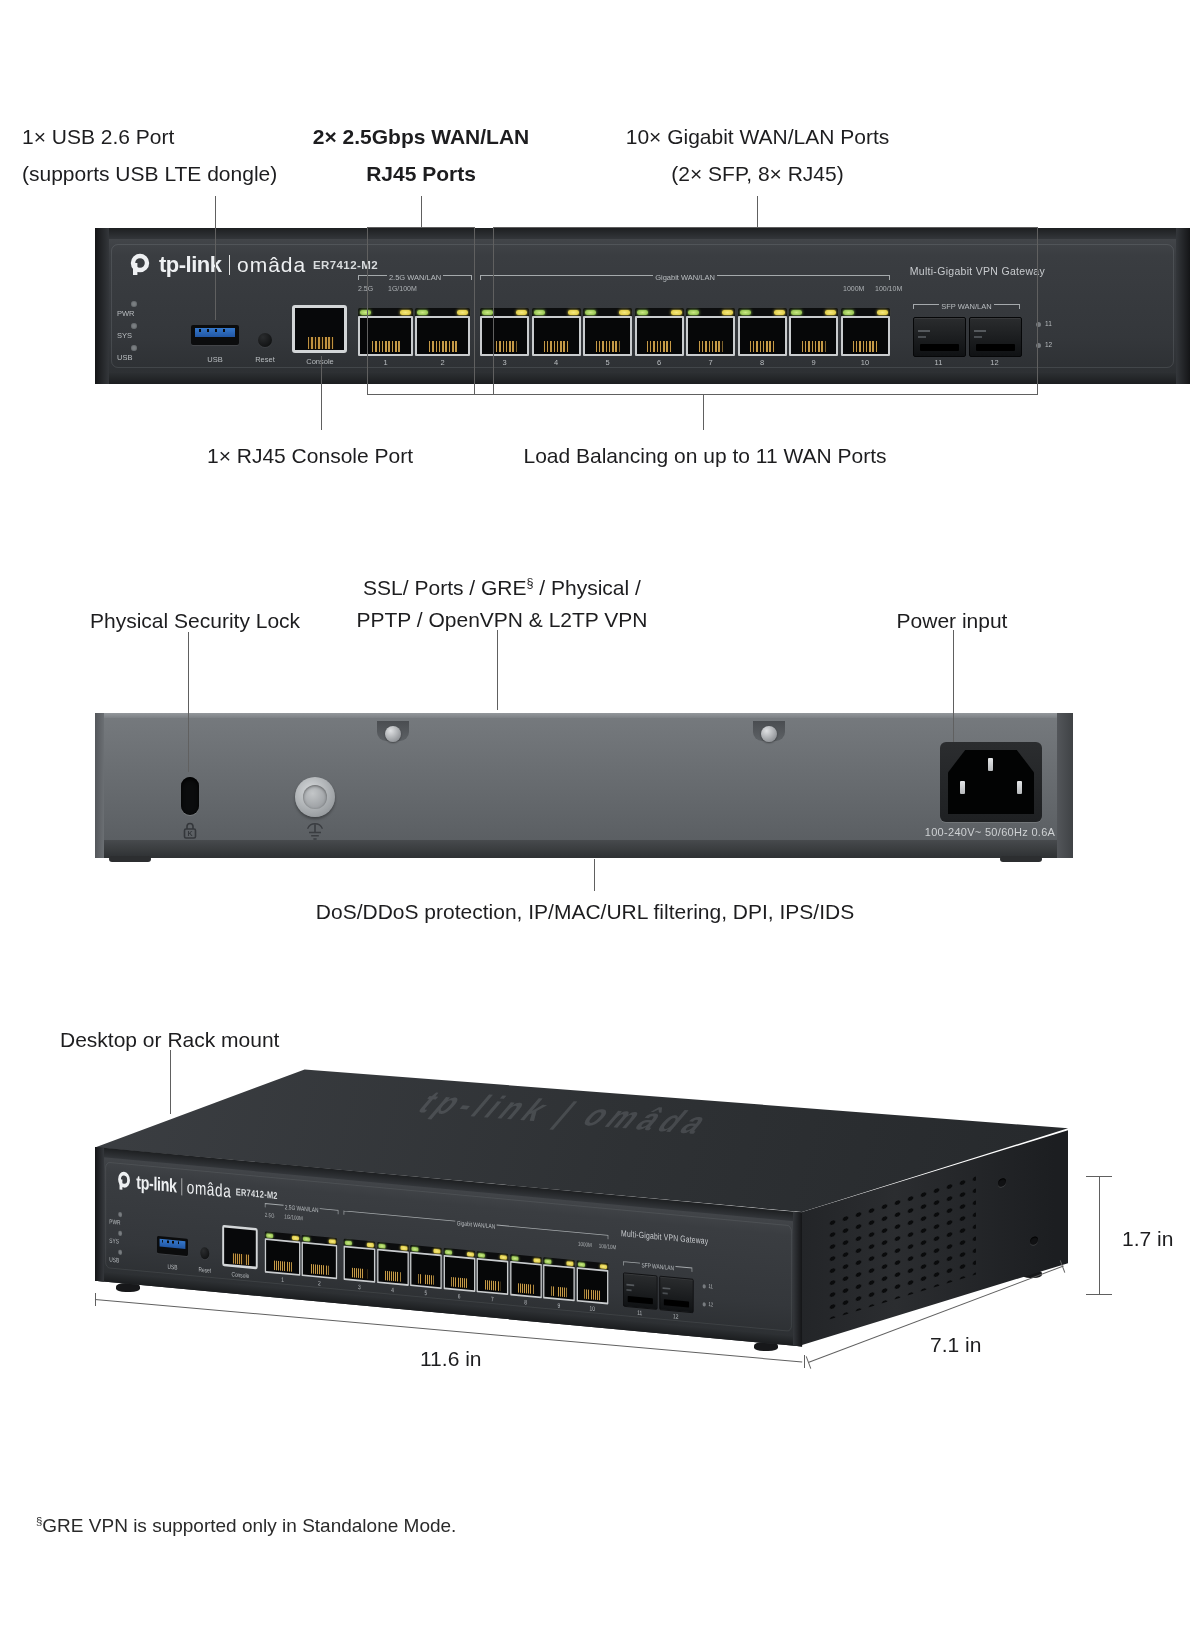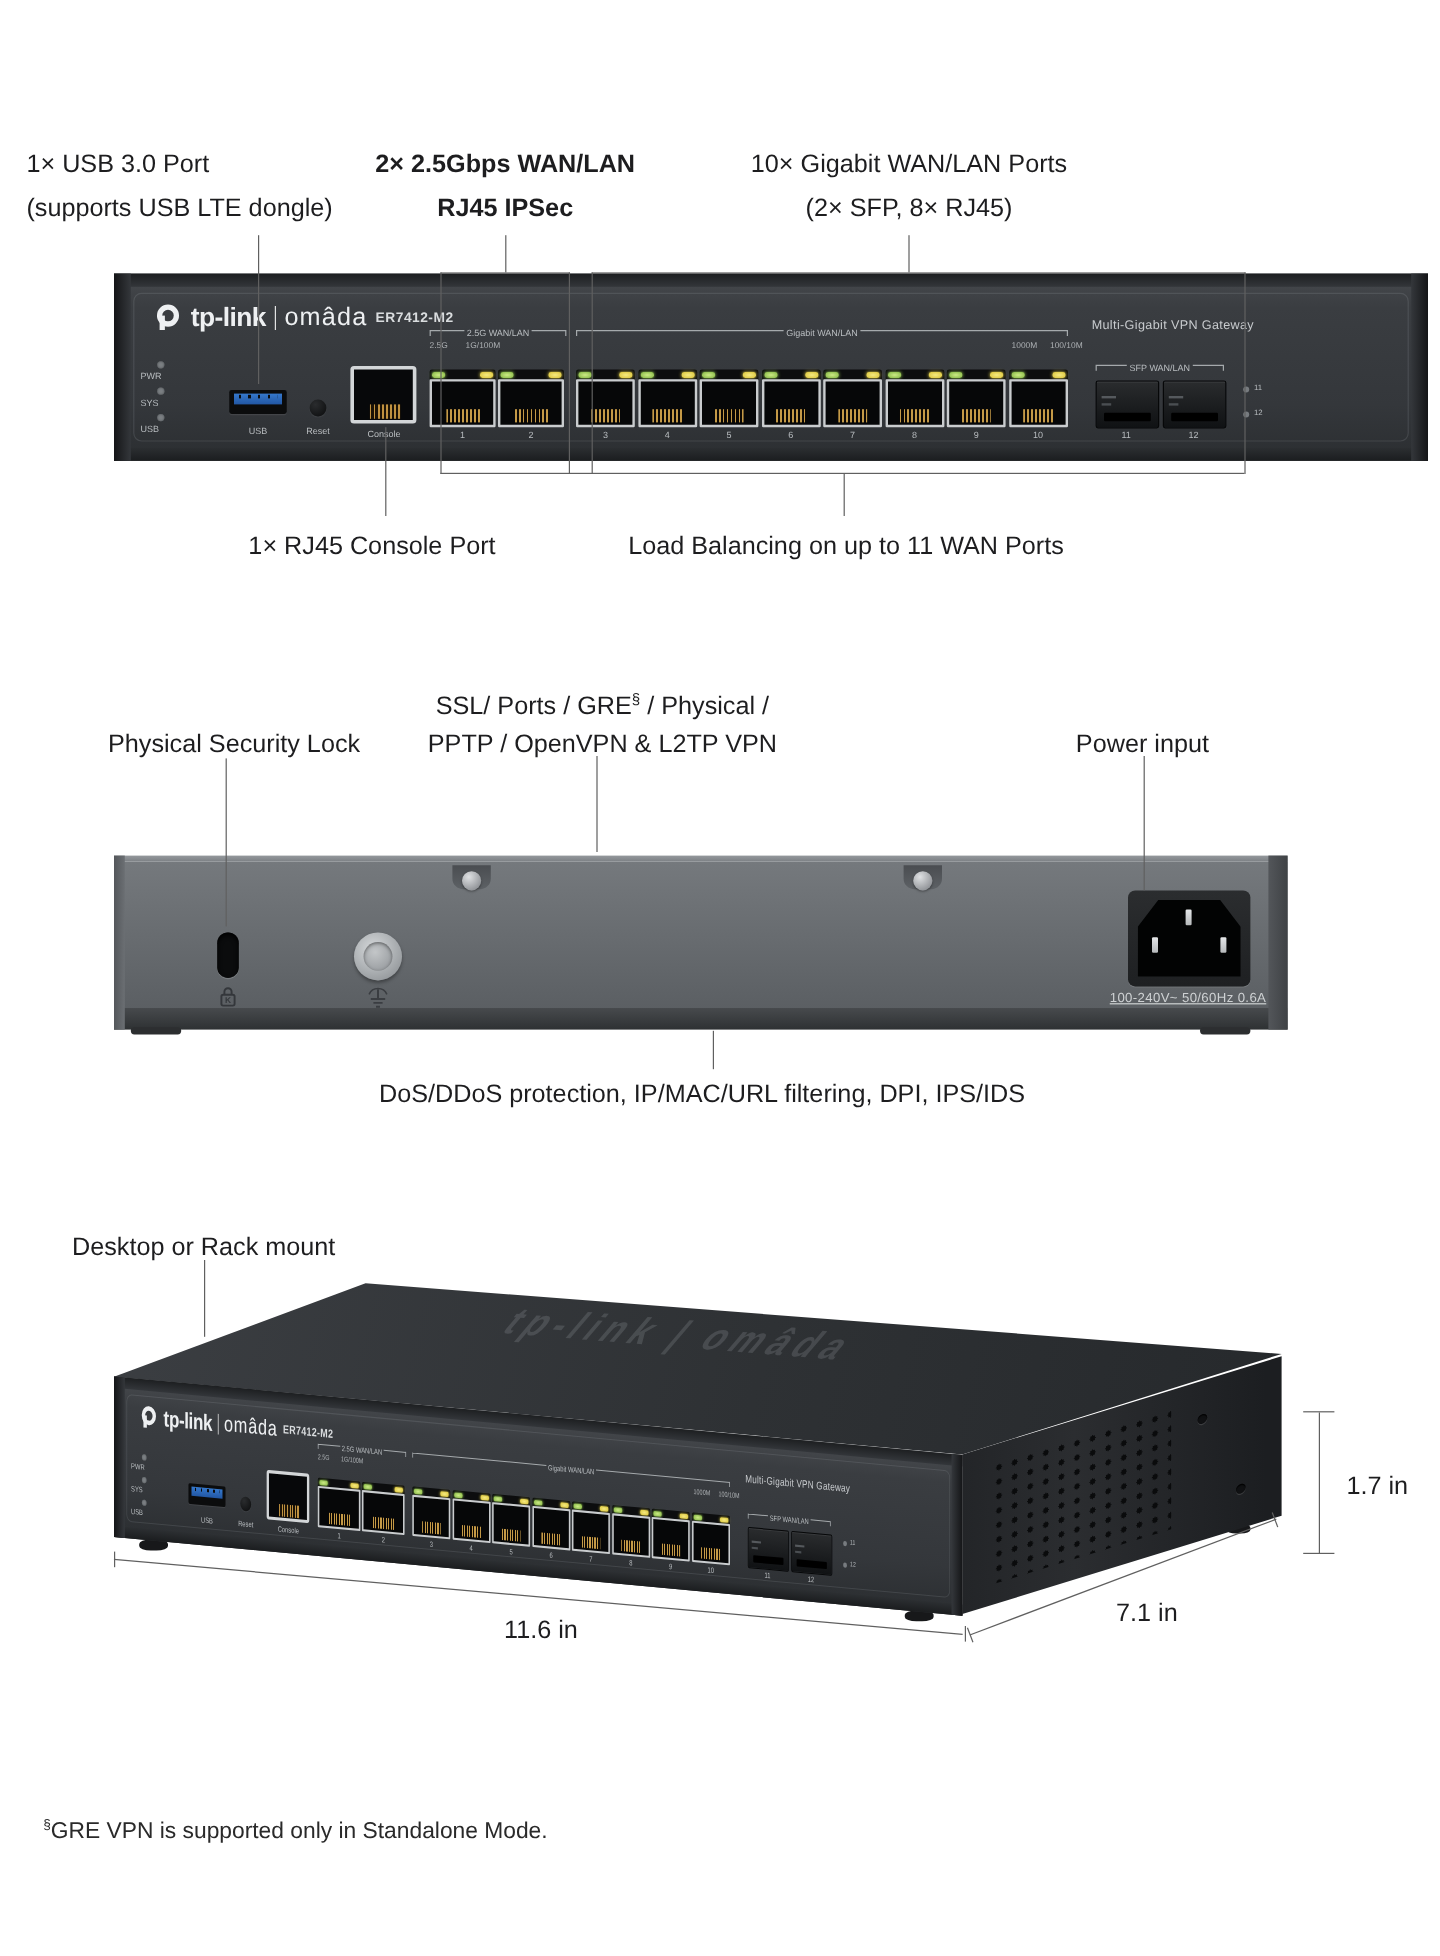--- a/index.html
+++ b/index.html
@@ -49,26 +49,26 @@
   .screwhole{position:absolute;width:8px;height:8px;border-radius:50%;background:#101113;box-shadow:inset 0 1px 1px #000,0 1px 0 rgba(255,255,255,0.12);}
   .foot{position:absolute;background:#17181a;border-radius:40%;z-index:0;}
   .dim-text{position:absolute;font-size:21px;color:#1d1d1f;z-index:3;}
 </style>
 </head>
 <body>
 
 <div class="page">
 
   <div class="callout" style="left:22px;top:118px;">
-    <div>1× USB 3.0 Port</div>
+    <div>1× USB 2.6 Port</div>
     <div>(supports USB LTE dongle)</div>
   </div>
   <div class="callout tc" style="left:296px;top:118px;width:250px;font-weight:bold;">
     <div>2× 2.5Gbps WAN/LAN</div>
-    <div>RJ45 IPSec</div>
+    <div>RJ45 Ports</div>
   </div>
   <div class="callout tc" style="left:600px;top:118px;width:315px;">
     <div>10× Gigabit WAN/LAN Ports</div>
     <div>(2× SFP, 8× RJ45)</div>
   </div>
 
   <div class="cline" style="left:215px;top:196px;height:124px;"></div>
   <div class="cline" style="left:421px;top:196px;height:31px;"></div>
   <div class="cline" style="left:757px;top:196px;height:31px;"></div>
   <div class="bracket" style="left:367px;top:227px;width:106px;height:167px;"></div>
@@ -294,21 +294,21 @@
           <path d="M4.2 7 a7.4 7.4 0 0 1 13.6 0" stroke="#3a3d41" stroke-width="1.2" fill="none"></path>
         </svg>
     </div>
 
     <div style="position:absolute;left:845px;top:29px;width:102px;height:80px;background:linear-gradient(#2b2d2f,#1e2022);border-radius:6px;box-shadow:0 1px 0 rgba(255,255,255,.12);"></div>
     <div style="position:absolute;left:853px;top:37px;width:86px;height:64px;background:#020303;clip-path:polygon(0 35%,20% 0,80% 0,100% 35%,100% 100%,0 100%);">
       <i class="prong" style="left:40px;top:8px;"></i>
       <i class="prong" style="left:12px;top:31px;"></i>
       <i class="prong" style="left:69px;top:31px;"></i>
     </div>
-    <div style="position:absolute;left:800px;top:113px;width:190px;text-align:center;font-size:11px;color:#ced1d3;letter-spacing:.3px;text-decoration:underline;">100-240V~ 50/60Hz  0.6A</div>
+    <div style="position:absolute;left:800px;top:113px;width:190px;text-align:center;font-size:11px;color:#ced1d3;letter-spacing:.3px;">100-240V~ 50/60Hz  0.6A</div>
 
     <div style="position:absolute;left:14px;top:143px;width:42px;height:6px;background:#2c2e30;border-radius:3px;"></div>
     <div style="position:absolute;left:905px;top:143px;width:42px;height:6px;background:#2c2e30;border-radius:3px;"></div>
   </div>
 
   <div class="cline" style="left:594px;top:859px;height:32px;"></div>
   <div class="callout tc" style="left:230px;top:893px;width:710px;">DoS/DDoS protection, IP/MAC/URL filtering, DPI, IPS/IDS</div>
 
   <div class="callout" style="left:60px;top:1021px;">Desktop or Rack mount</div>
   <div class="cline" style="left:170px;top:1050px;height:64px;"></div>

